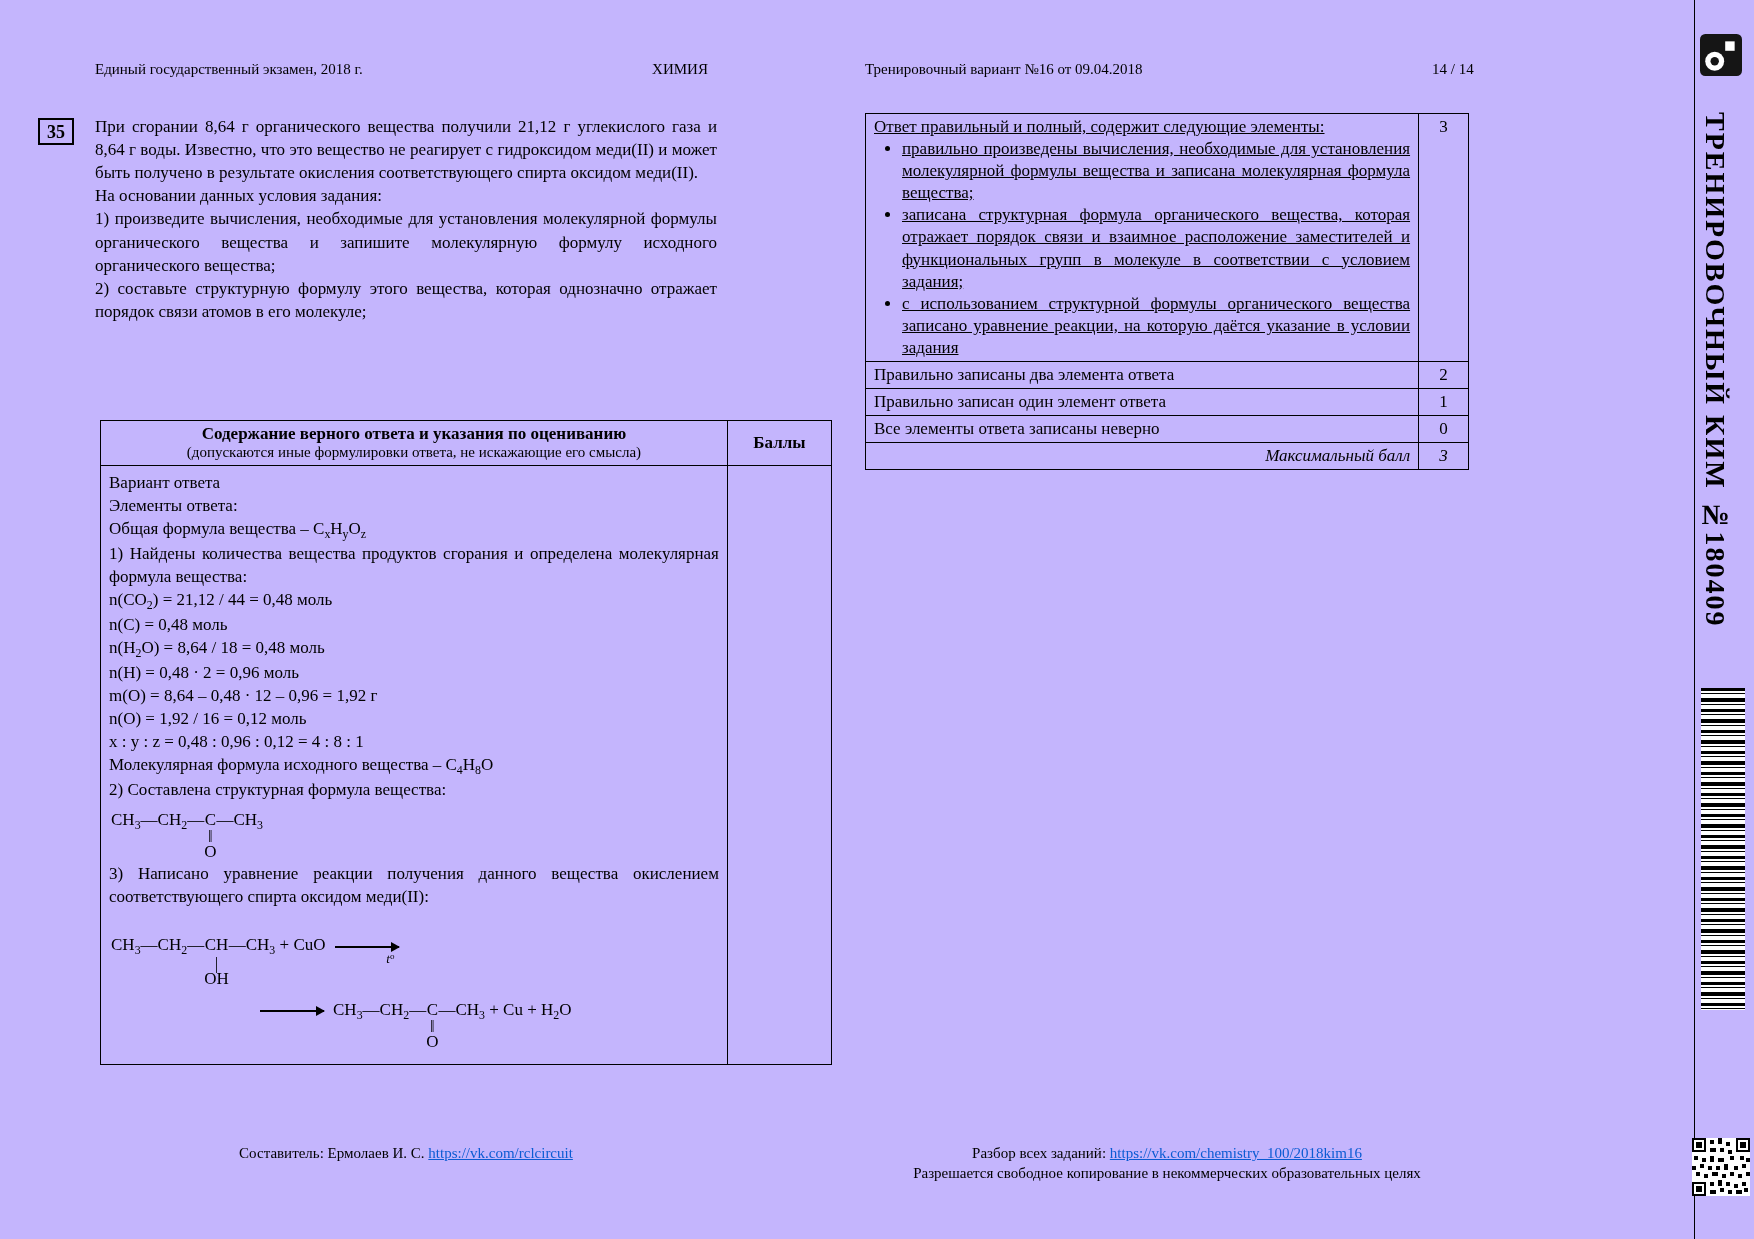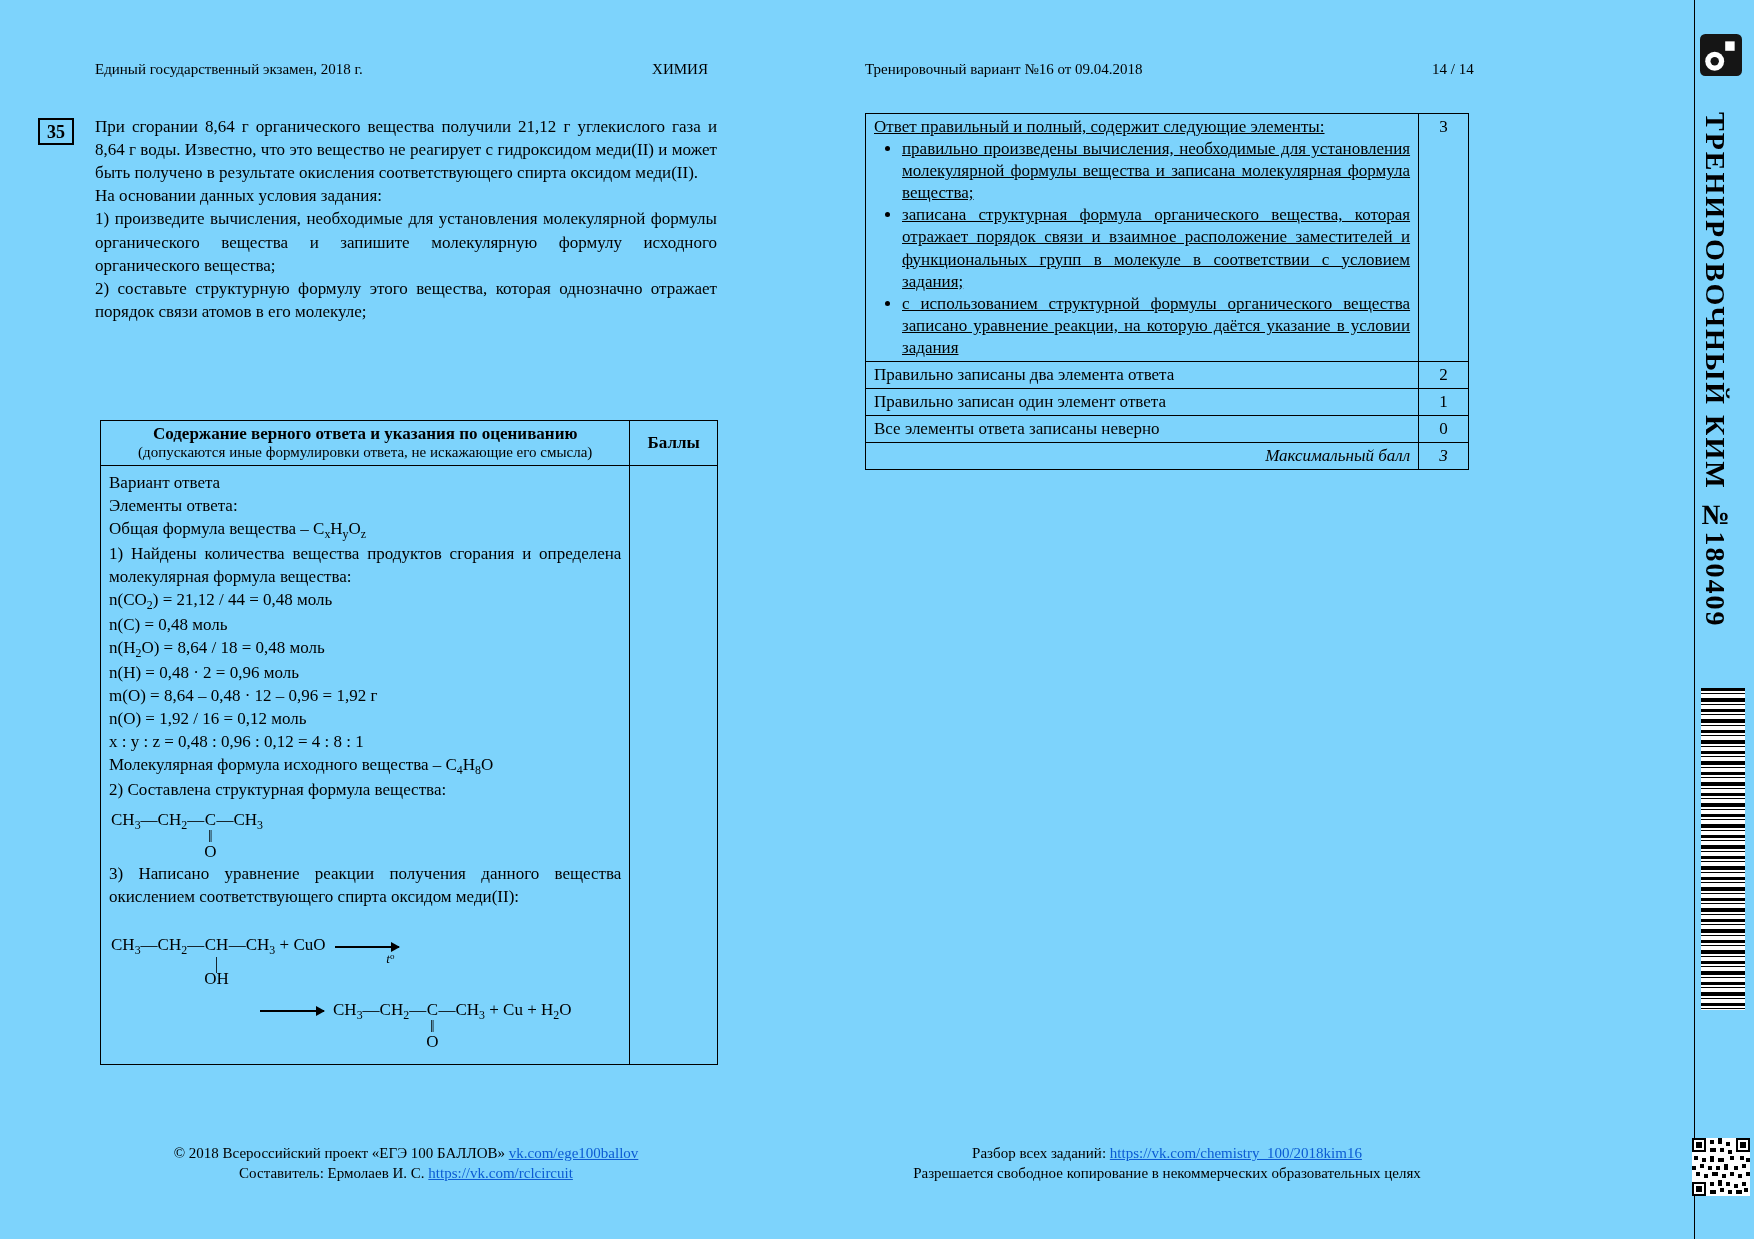--- a/index.html
+++ b/index.html
@@ -1,20 +1,20 @@
 <!DOCTYPE html>
 <html lang="ru" style="--link: #0b5bd3;"><head>
 <meta charset="utf-8">
 <style>
   * { box-sizing: border-box; }
   html, body { margin: 0; padding: 0; background: #ffffff; }
   .page {
     position: relative;
     width: 1754px; height: 1239px;
-    background: #7dd3fc;
+    background: #c4b5fd;
     color: #000;
     font-family: "Liberation Serif", "DejaVu Serif", serif;
     font-size: 17px;
     overflow: hidden;
   }
   a { color: var(--link, #0b5bd3); text-decoration: underline; cursor: pointer; }
 
   
   .hdr { position: absolute; top: 61px; font-size: 15px; white-space: nowrap; }
   .hdr-exam { left: 95px; }
@@ -31,21 +31,21 @@
     text-align: center; line-height: 24px;
   }
   .task-text {
     position: absolute; left: 95px; top: 115px; width: 622px;
     text-align: justify; line-height: 1.36;
   }
   .task-text .para { margin: 0; }
 
   
   .answer-table {
-    position: absolute; left: 100px; top: 420px; width: 618px;
+    position: absolute; left: 100px; top: 420px; width: 732px;
     border-collapse: collapse;
   }
   .answer-table td { border: 1px solid #000; vertical-align: top; }
   .at-head-main { width: 530px; text-align: center; padding: 3px 6px 4px 6px; }
   .at-title { font-weight: bold; }
   .at-sub { font-size: 15px; }
   .at-head-score { width: 88px; text-align: center; font-weight: bold; vertical-align: middle !important; }
   .at-body-main { padding: 5px 8px 12px 8px; line-height: 1.36; }
   .sol-line { }
   .sol-just { text-align: justify; }
@@ -193,21 +193,20 @@
       <td class="ct-score">0</td>
     </tr>
     <tr>
       <td class="ct-max-label">Максимальный балл</td>
       <td class="ct-score ct-max-score">3</td>
     </tr>
   </tbody>
     </table>
 
   <div class="footer-block footer-left">
-    <div><span>© 2018 Всероссийский проект «ЕГЭ 100 БАЛЛОВ» </span><a>vk.com/ege100ballov</a></div>
     <div><span>Составитель: Ермолаев И. С. </span><a>https://vk.com/rclcircuit</a></div>
   </div>
   <div class="footer-block footer-right">
     <div><span>Разбор всех заданий: </span><a>https://vk.com/chemistry_100/2018kim16</a></div>
     <div>Разрешается свободное копирование в некоммерческих образовательных целях</div>
   </div>
 
   <div class="v-rule"></div>
   <div class="logo">
     <svg viewBox="0 0 40 40" width="42" height="42">

